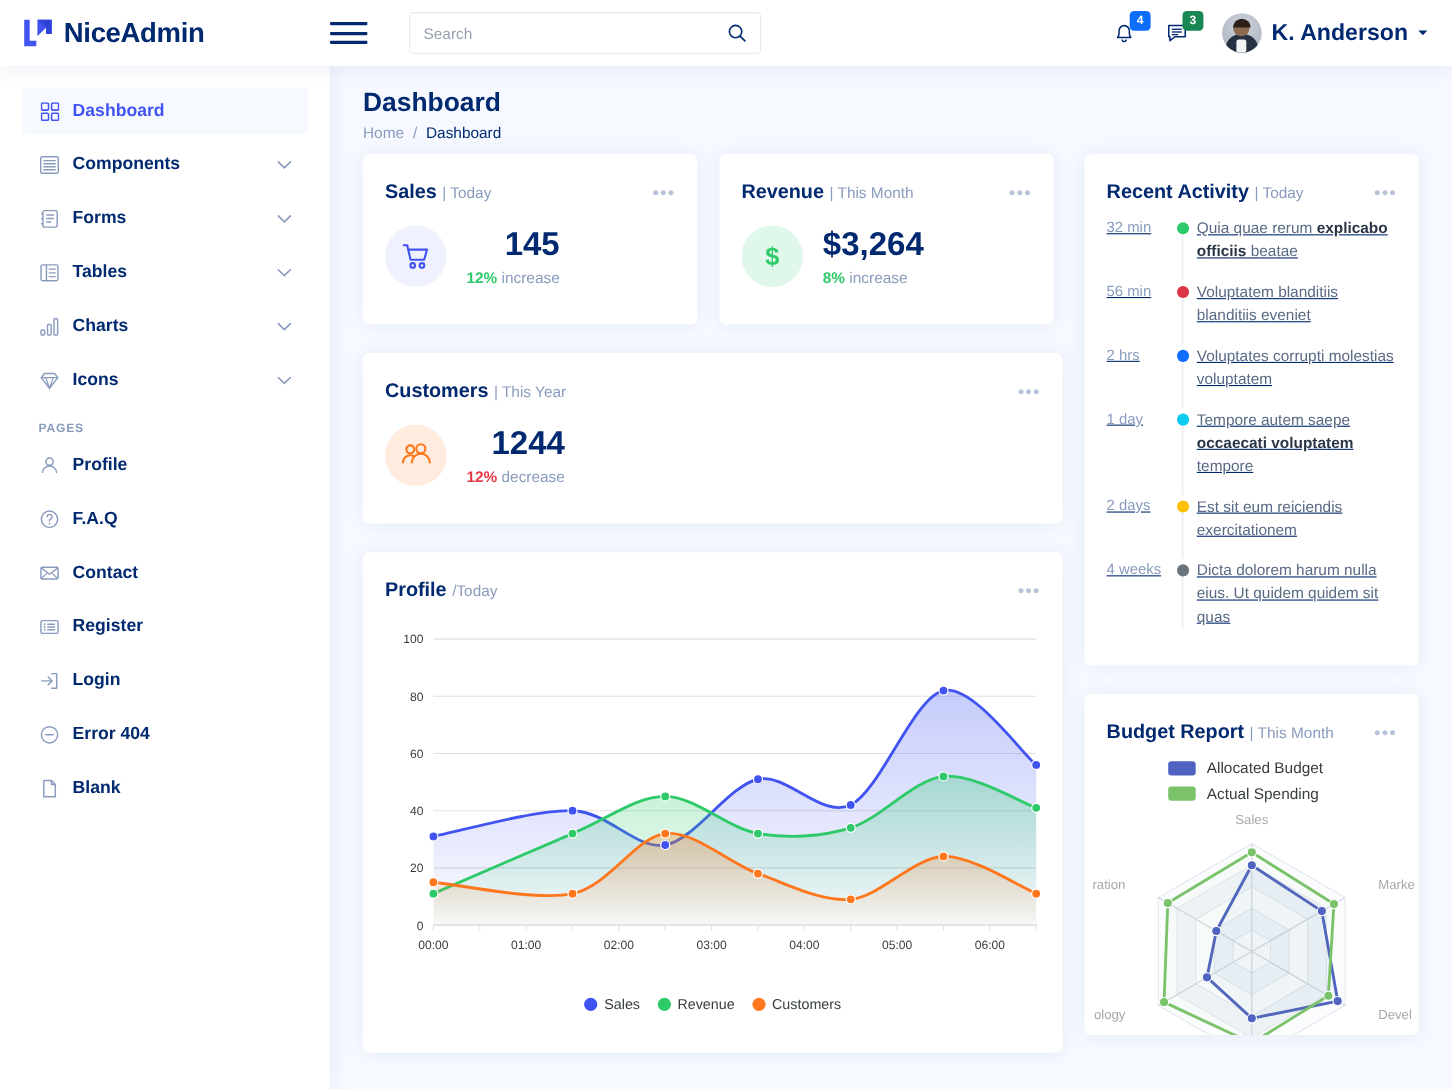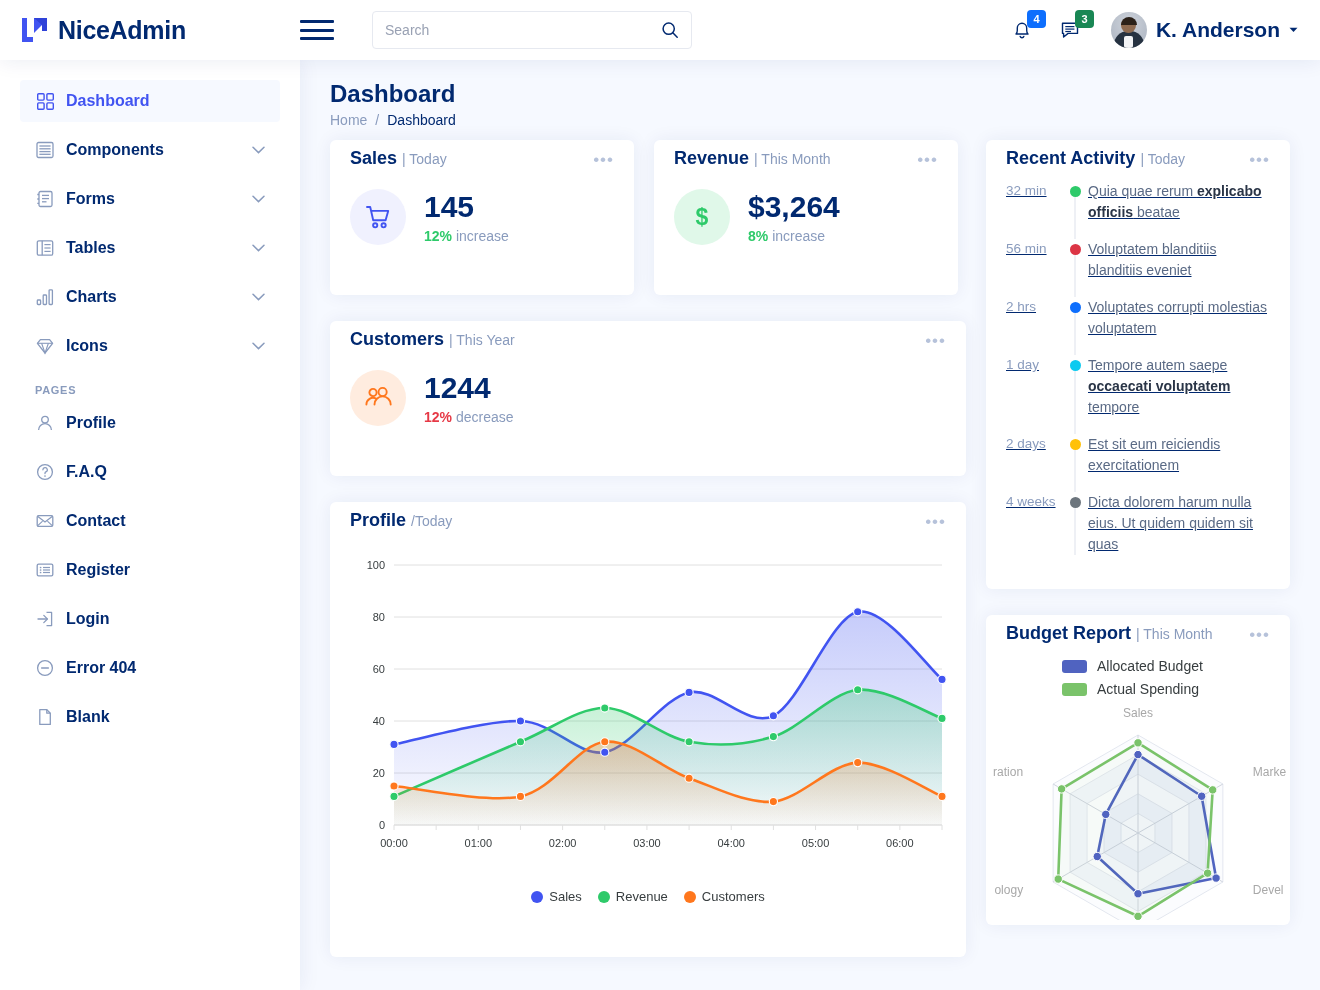--- a/index.html
+++ b/index.html
@@ -95,34 +95,34 @@
 
   .cols { display: flex; gap: 20px; }
   .col-left { width: 636px; flex: none; }
   .col-right { width: 304px; flex: none; }
 
   .card {
     background: #fff; border-radius: 6px;
     box-shadow: 0 0 18px rgba(1,41,112,0.07);
     position: relative; margin-bottom: 26px;
   }
-  .card-head { display: flex; align-items: flex-start; padding: 8px 20px 0; }
+  .card-head { display: flex; align-items: flex-start; padding: 24px 20px 0; }
   .card-title { font-size: 18px; font-weight: 700; color: #012970; padding-bottom: 12px; }
   .card-title .sub { font-weight: 400; font-size: 14px; color: #899bbd; }
   .dots { margin-left: auto; color: #b6c2da; font-size: 17px; letter-spacing: 1px; cursor: pointer; line-height: 1; padding-top: 3px; }
 
   .stat-row { display: flex; gap: 20px; }
   .stat-card { width: 304px; flex: none; height: 155px; }
   .stat-card.wide { width: 636px; }
   .stat-body { display: flex; align-items: center; gap: 18px; padding: 8px 20px 0; }
   .stat-icon { width: 56px; height: 56px; border-radius: 50%; display: flex; align-items: center; justify-content: center; flex: none; }
   .stat-icon.blue { background: #f0f1fe; color: #4154f1; }
   .stat-icon.green { background: #e0f8e9; color: #2eca6a; }
   .stat-icon.orange { background: #ffecdf; color: #ff771d; }
-  .stat-num { font-size: 30px; font-weight: 700; color: #012970; line-height: 1.15; }
+  .stat-num { font-size: 30px; font-weight: 700; color: #012970; line-height: 1.15; text-align: right; }
   .stat-sub { font-size: 14px; color: #899bbd; margin-top: 3px; }
   .stat-sub .pct { font-weight: 700; }
   .pct.up { color: #2eca6a; }
   .pct.down { color: #e63946; }
 
   
   .activity { padding: 0 20px 18px; text-decoration: underline; }
   .act-row { display: flex; font-size: 14px; position: relative; padding-bottom: 16px; }
   .act-time { width: 62px; flex: none; color: #899bbd; font-size: 13.5px; line-height: 1.45; }
   .act-line { width: 20px; flex: none; position: relative; }

